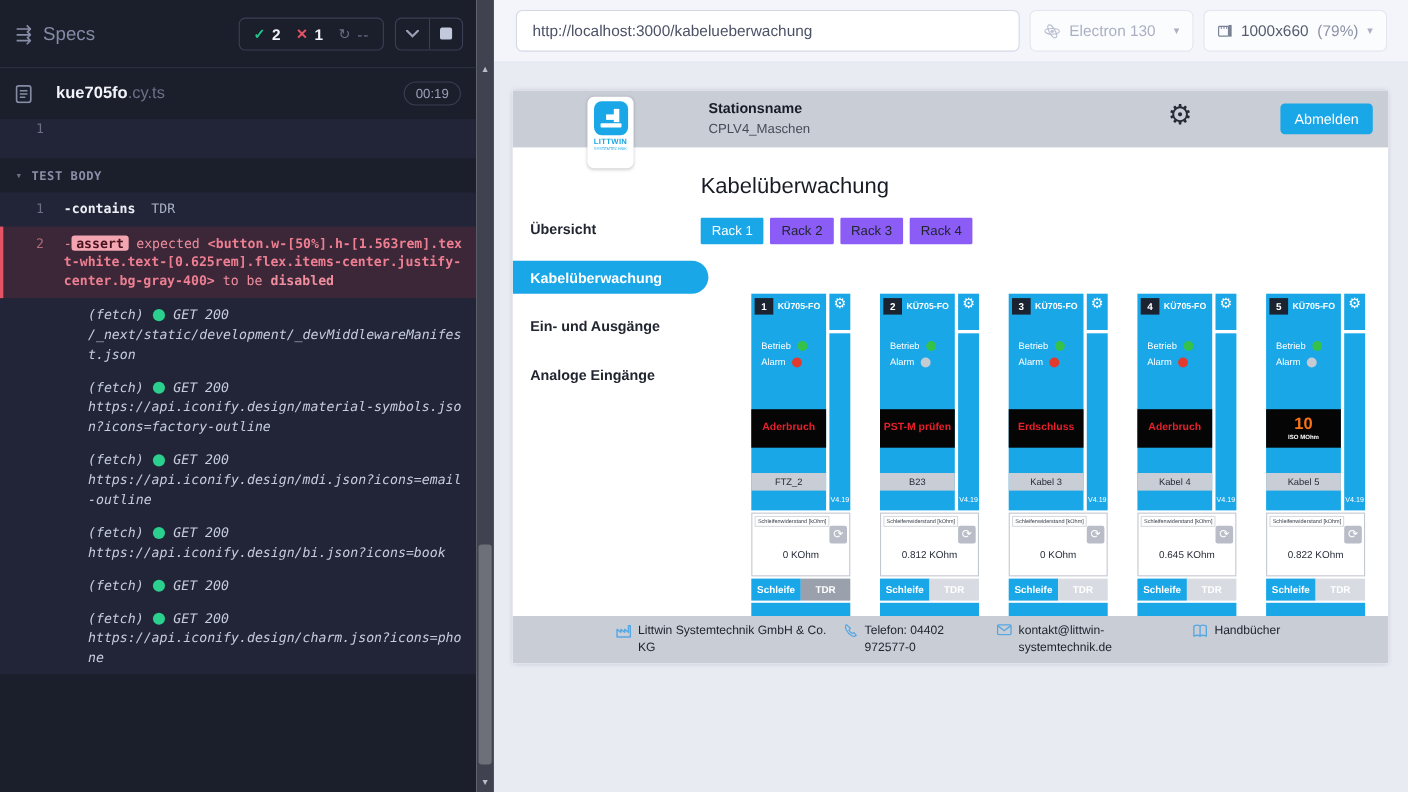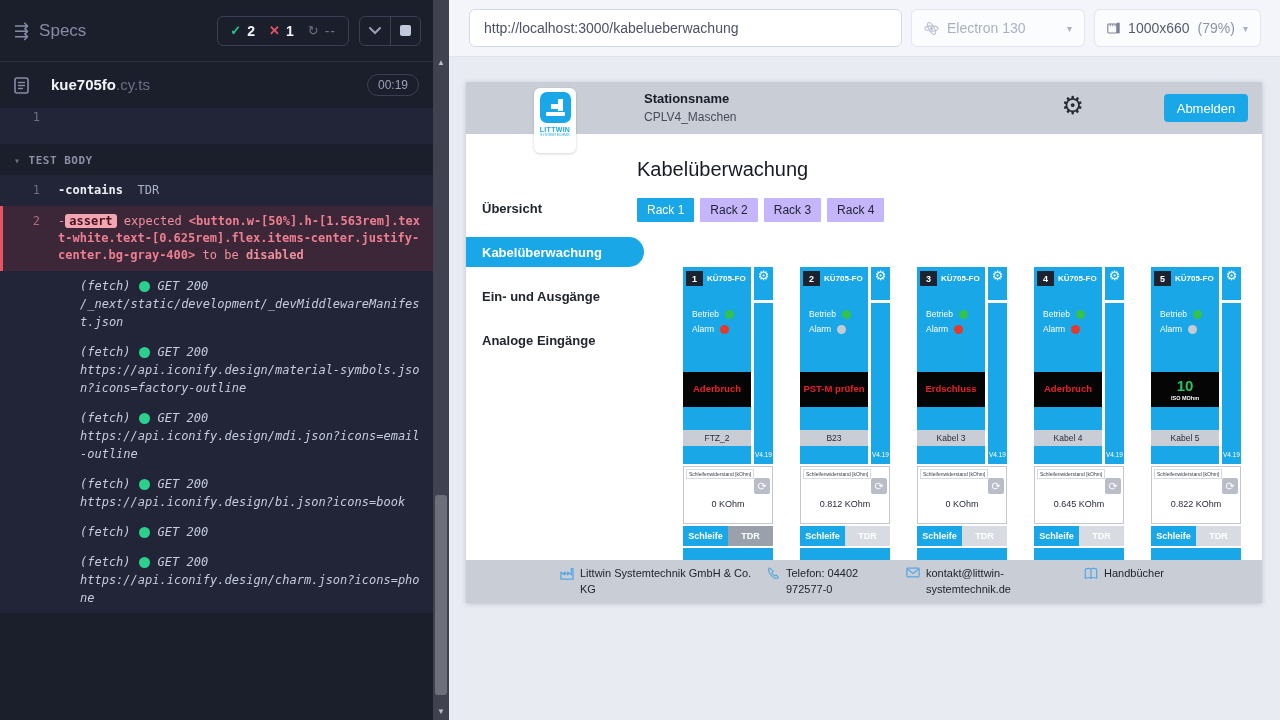--- a/index.html
+++ b/index.html
@@ -59,21 +59,21 @@
   
   .cy-scroll { width:16px; height:720px; background:#40434f; flex:0 0 auto; position:relative; }
   .cy-scroll .arr { position:absolute; left:0; width:16px; text-align:center; color:#b9bdc9; font-size:8px; line-height:10px; }
   .cy-scroll .thumb { position:absolute; left:2px; width:12px; top:495px; height:200px; background:#6d7079; border-radius:3px; }
 
   
   .stage { flex:1; display:flex; flex-direction:column; background:#e9ebf3; }
   .toolbar { height:57px; background:#f4f5fa; border-bottom:1px solid #e0e3ed; display:flex; align-items:center; padding:0 19px 0 20px; gap:9px; flex:0 0 auto; }
   .url-input { flex:1; height:38px; border:1px solid #d4d8e4; border-radius:6px; background:#fff; color:#4b5266; font-size:14px; padding:0 14px; font-family:"Liberation Sans",sans-serif; outline:none; }
   .tb-box { height:38px; border:1px solid #e3e6f0; border-radius:6px; display:flex; align-items:center; gap:8px; padding:0 12px; background:#fbfcfe; cursor:pointer; }
-  .tb-browser { width:174px; color:#aab0c2; font-size:14px; }
+  .tb-browser { width:149px; color:#aab0c2; font-size:14px; }
   .tb-size { width:167px; color:#545b6d; font-size:14px; }
   .tb-dim { color:#545b6d; } .tb-pct { color:#8d93a6; }
   .chev { font-size:10px; color:#aab0c2; margin-left:auto; }
 
   
   .aut-wrap { position:relative; flex:1; }
   .aut { position:absolute; left:17px; top:25px; width:796px; height:521px; background:#fff; box-shadow:0 1px 5px rgba(40,50,80,.22); display:flex; flex-direction:column; overflow:hidden; font-family:"Liberation Sans",sans-serif; }
   .app-head { height:52px; background:#c9cdd6; position:relative; flex:0 0 auto; }
   .logo-card { position:absolute; left:68px; top:6px; width:42px; height:65px; background:#fff; border-radius:6px; box-shadow:0 1px 3px rgba(0,0,0,.18); display:flex; flex-direction:column; align-items:center; padding-top:4px; z-index:5; }
   .logo-sq { width:31px; height:31px; background:#1aa7e8; border-radius:7px; position:relative; }
@@ -89,36 +89,36 @@
   .app-gear { position:absolute; right:178px; top:11px; font-size:25px; color:#262c36; cursor:pointer; line-height:1; }
   .logout-btn { position:absolute; right:14px; top:12px; width:84px; height:28px; background:#1aa7e8; border:none; border-radius:4px; color:#fff; font-size:13px; cursor:pointer; font-family:"Liberation Sans",sans-serif; }
 
   .app-body { flex:1; display:flex; overflow:hidden; }
   .app-side { width:156px; flex:0 0 auto; padding-top:52px; position:relative; z-index:3; }
   .side-item { height:44px; display:flex; align-items:center; padding-left:16px; font-size:13px; font-weight:bold; color:#20252f; cursor:pointer; }
   .side-item.active { height:30px; margin:7px 0; width:178px; background:#1aa7e8; color:#fff; border-radius:0 15px 15px 0; }
   .app-main { flex:1; padding:24px 0 0 15px; position:relative; overflow:hidden; }
   .page-title { font-size:20px; color:#161b24; font-weight:normal; }
   .tabs { display:flex; gap:6px; margin-top:17px; }
-  .tab { height:24px; padding:0 10px; display:flex; align-items:center; font-size:12px; background:#c4b5fd; color:#21262f; cursor:pointer; border-radius:1px; }
+  .tab { height:24px; padding:0 10px; display:flex; align-items:center; font-size:12px; background:#8b5cf6; color:#21262f; cursor:pointer; border-radius:1px; }
   .tab.active { background:#1aa7e8; color:#fff; }
   .cards { display:flex; gap:27px; margin-top:45px; padding-left:46px; }
 
   
   .card { width:90px; flex:0 0 auto; position:relative; }
   .card-top { display:flex; gap:3px; height:197px; }
   .card-maincol { width:68px; background:#1aa7e8; position:relative; }
   .card-num { position:absolute; left:3px; top:4px; width:17px; height:15px; background:#1c2330; color:#fff; font-size:9px; font-weight:bold; display:flex; align-items:center; justify-content:center; }
   .card-model { position:absolute; left:24px; top:7px; color:#fff; font-size:8px; font-weight:bold; white-space:nowrap; }
   .led-row { position:absolute; left:9px; display:flex; align-items:center; gap:6px; color:#fff; font-size:8.5px; }
   .led-row.r1 { top:42px; } .led-row.r2 { top:57px; }
   .led { width:9px; height:9px; border-radius:50%; }
   .card-display { position:absolute; left:0; top:105px; width:68px; height:35px; background:#050505; display:flex; flex-direction:column; align-items:center; justify-content:center; }
   .disp-alarm { color:#e8212b; font-weight:bold; font-size:9.5px; text-align:center; line-height:1.1; }
-  .disp-val { color:#22c55e; font-weight:bold; font-size:15px; line-height:1; }
+  .disp-val { color:#f97316; font-weight:bold; font-size:15px; line-height:1; }
   .disp-sub { color:#fff; font-size:5.5px; font-weight:bold; margin-top:2px; }
   .card-cable { position:absolute; left:0; top:163px; width:68px; height:16px; background:#c9cdd6; color:#262c38; font-size:8.5px; display:flex; align-items:center; justify-content:center; }
   .card-sidecol { width:19px; display:flex; flex-direction:column; gap:3px; }
   .side-a { height:33px; background:#1aa7e8; display:flex; justify-content:center; }
   .card-gear { color:#fff; font-size:13px; line-height:1.4; cursor:pointer; }
   .side-b { flex:1; background:#1aa7e8; position:relative; }
   .card-ver { position:absolute; right:1px; top:148px; color:#fff; font-size:6.5px; }
   .card-panel { margin-top:2px; height:58px; background:#fff; border:1px solid #c3c7d0; position:relative; }
   .panel-label { position:absolute; left:2px; top:2px; font-size:5px; color:#3a404c; border:1px solid #d7dae0; padding:1px 2px; }
   .refresh-btn { position:absolute; right:2px; top:11px; width:16px; height:16px; background:#b9bdc7; border:none; border-radius:2px; color:#fff; font-size:11px; line-height:14px; cursor:pointer; padding:0; }

